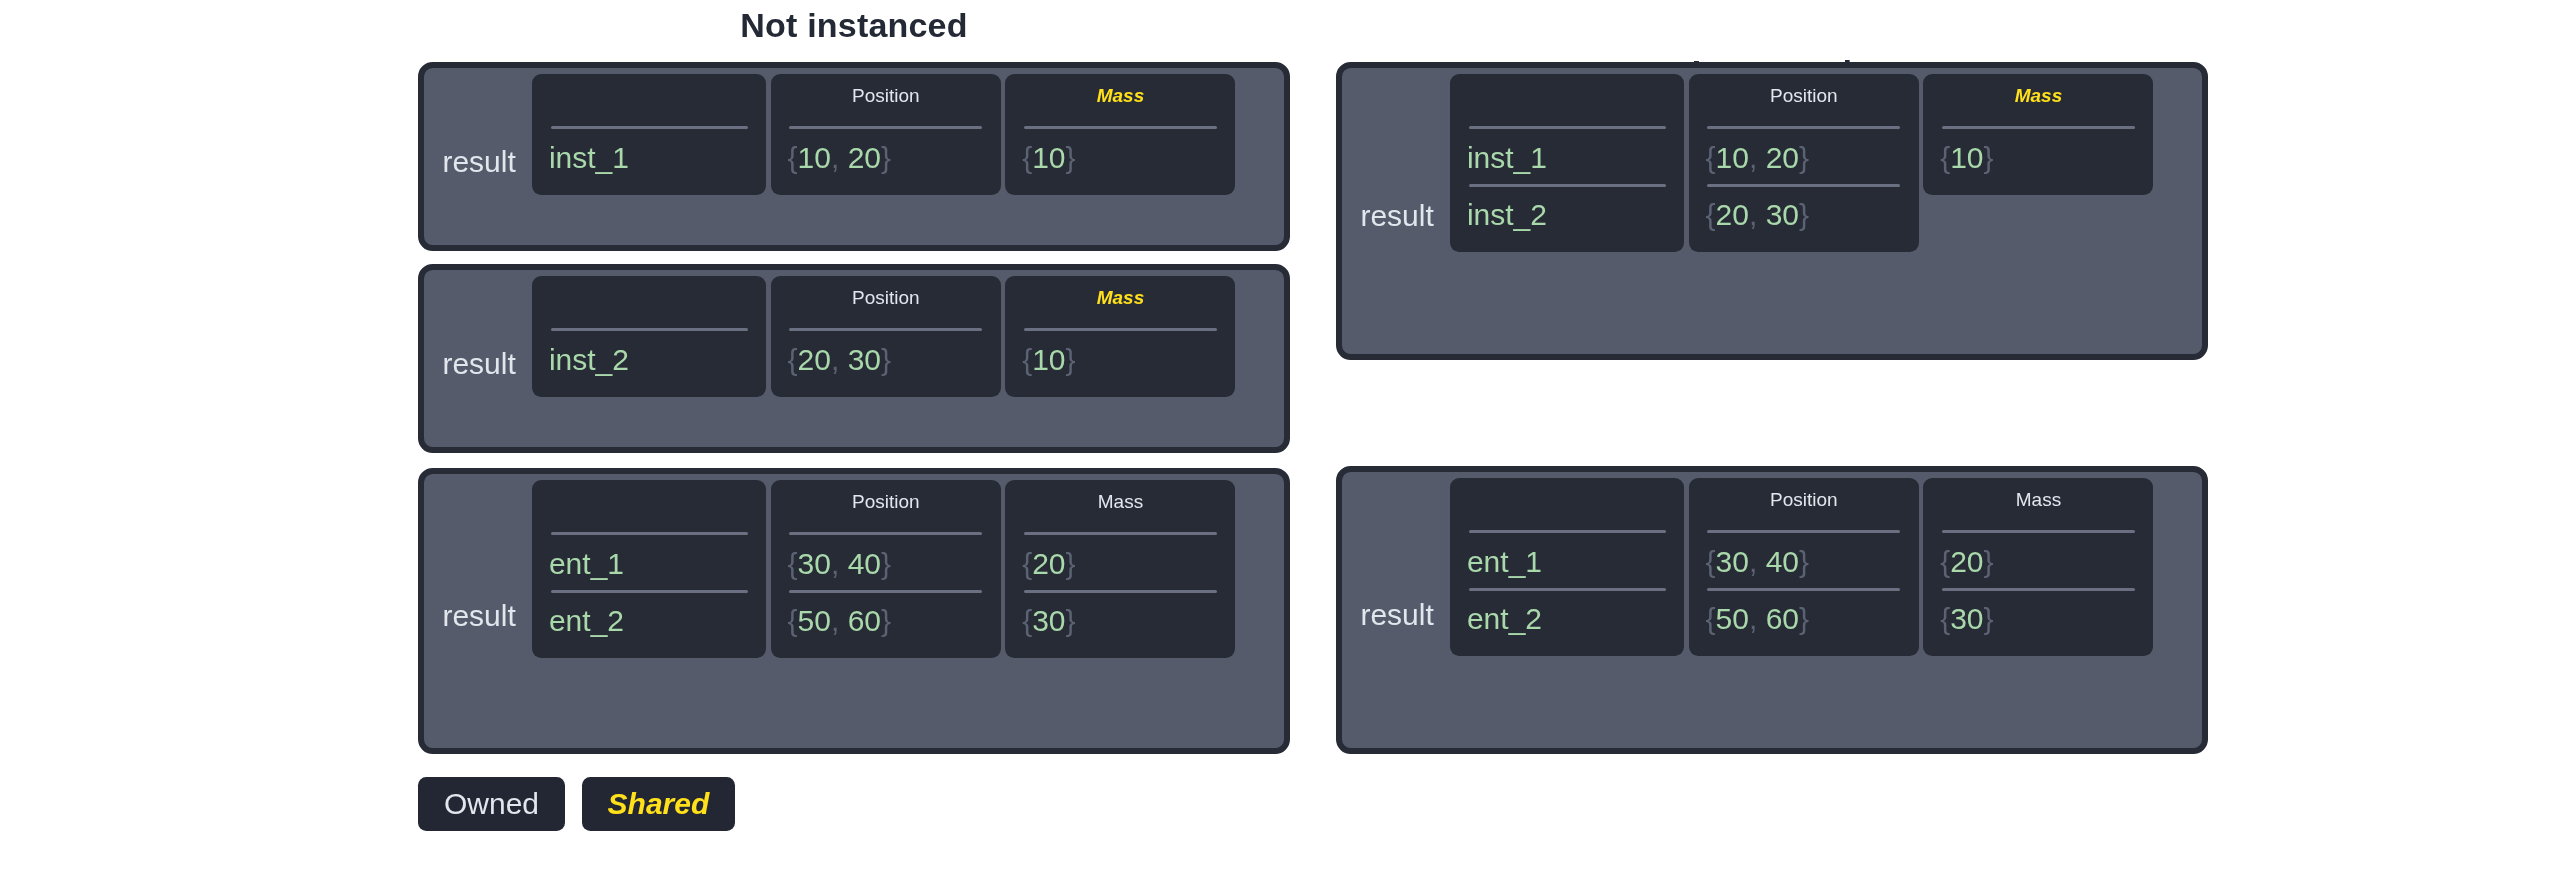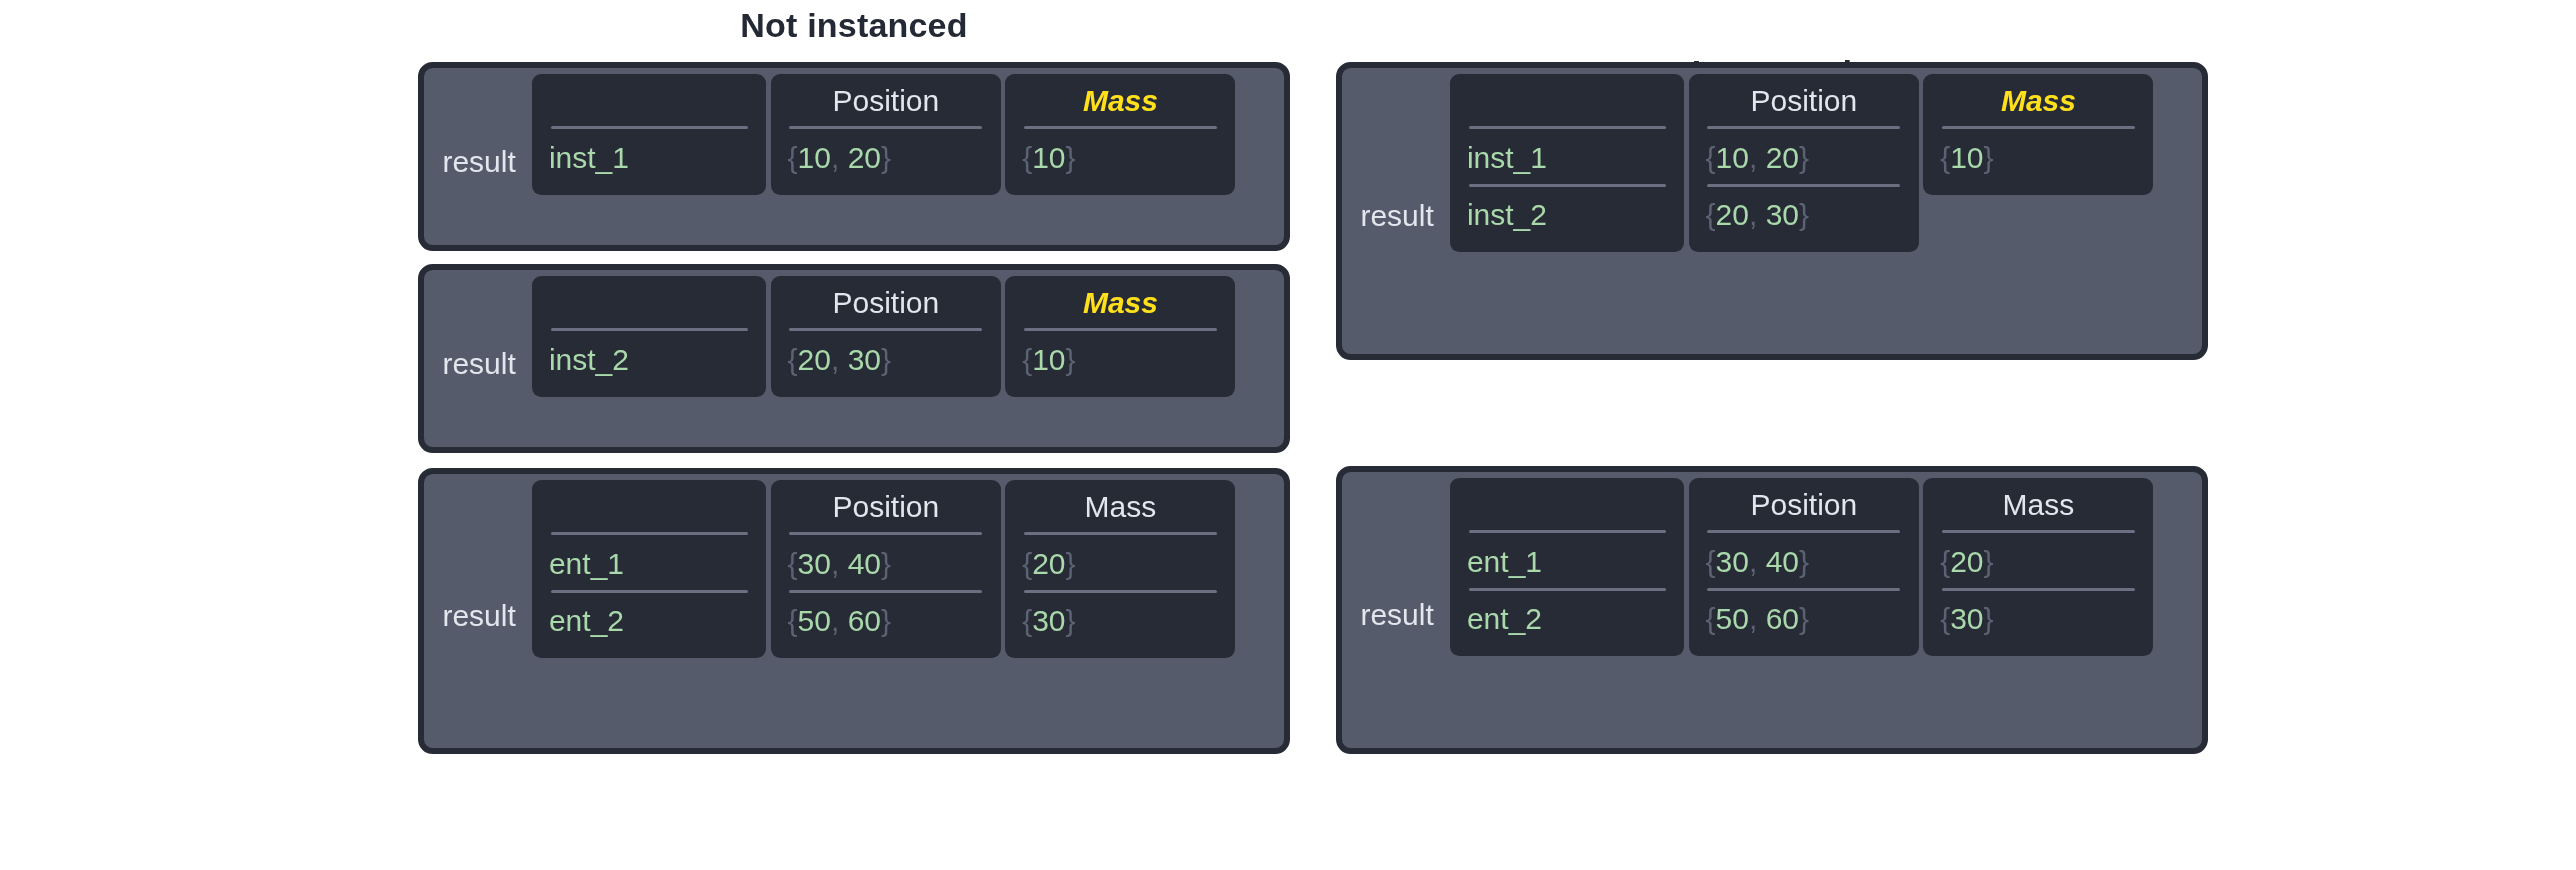--- a/index.html
+++ b/index.html
@@ -67,21 +67,21 @@
   .col {
     background: #272b36;
     border-radius: 9.2px;
     display: flex;
     flex-direction: column;
     padding: 0 13px 11px 13px;
     min-width: 0;
   }
 
   .col-head {
-    font-size: 30px;
+    font-size: 19px;
     line-height: 1.0;
     text-align: center;
     padding: 12px 3.7px 10px 3.7px;
     white-space: nowrap;
     min-height: 52px;
   }
   .col-head.owned  { color: #e2e6ed; font-style: normal; font-weight: normal; }
   .col-head.shared { color: #ffe01b; font-style: italic; font-weight: bold; }
   .col-head.blank  { color: transparent; }
 
@@ -228,15 +228,19 @@
           </div>
           <div class="col" style="width: 230px; flex: 0 0 230px;">
             <div class="col-head owned">Mass</div>
             <div class="cell"><span class="brace">{</span><span class="num">2</span><span class="num">0</span><span class="brace">}</span></div>
             <div class="cell"><span class="brace">{</span><span class="num">3</span><span class="num">0</span><span class="brace">}</span></div>
           </div>
         </div>
       </div>
     </div>
 
+  <div id="legend">
+    <div class="legend-pill owned">Owned</div>
+    <div class="legend-pill shared">Shared</div>
+  </div>
 
 </div>
 
 
 </body></html>

